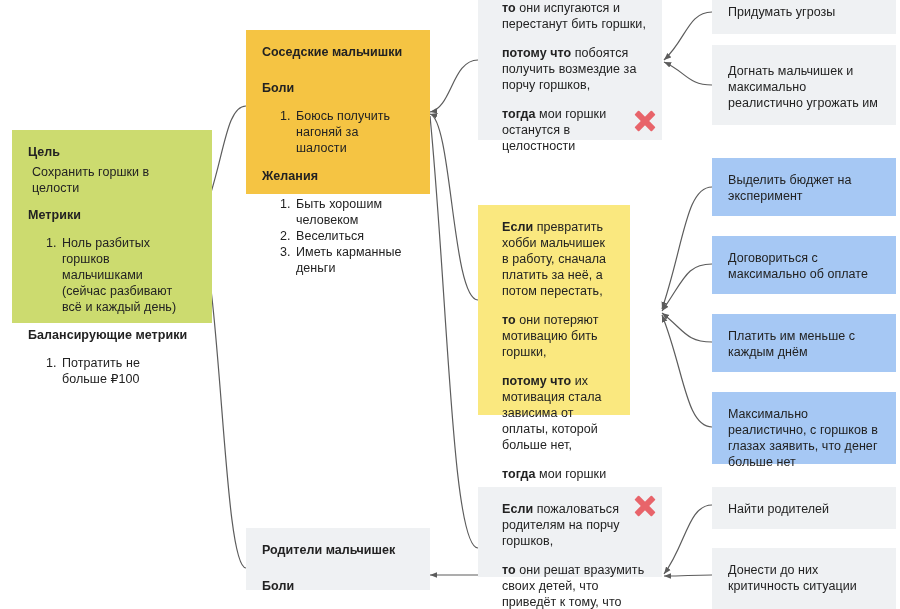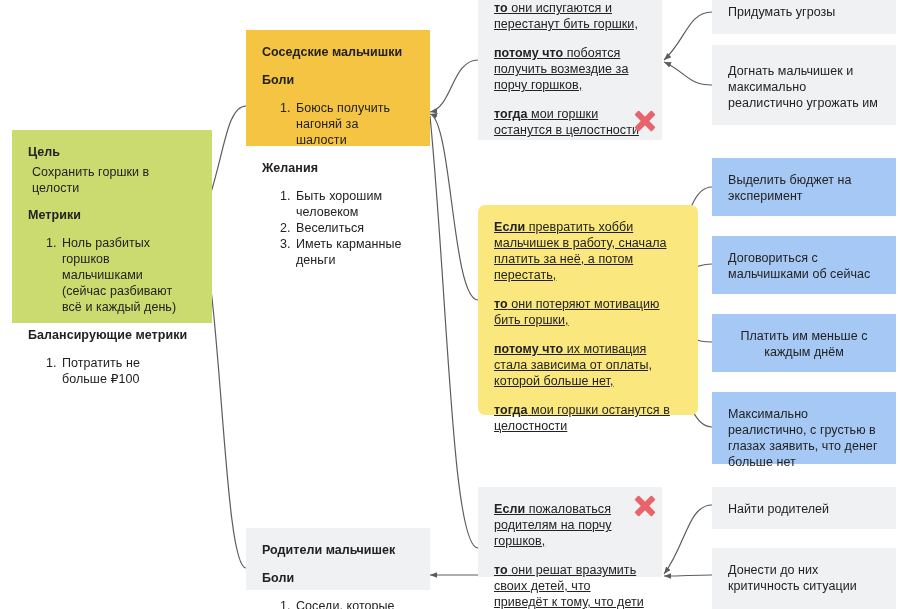--- a/index.html
+++ b/index.html
@@ -45,35 +45,35 @@
   .node.blue   { background: #a6c8f4; }
 
   .node .title {
     font-weight: bold;
     margin: 0 0 2px 0;
   }
   .node .sub {
     font-weight: bold;
     margin: 11px 0 1px 0;
   }
-  .node .sub.first { margin-top: 12px; }
+  .node .sub.first { margin-top: 20px; }
   .node p.plain {
     margin: 4px;
   }
   .node ol {
     margin: 12px;
     padding-left: 20px;
   }
   .node ol li {
     margin: 0;
     padding-left: 2px;
   }
   .node ol li::marker { color: #222; }
 
-  .stmt { margin: 0 0 13px 0; text-decoration: underline; }
+  .stmt { margin: 0 0 13px 8px; }
   .stmt:last-child { margin-bottom: 0; }
   .stmt b { font-weight: bold; }
 
   .plainbox {
     padding: 14px 16px;
   }
 
   .cross {
     position: absolute;
     width: 26px;
@@ -133,21 +133,21 @@
     <div class="sub">Метрики</div>
     <ol>
       <li>Ноль разбитых горшков мальчишками (сейчас разбивают всё и каждый день)</li>
     </ol>
     <div class="sub">Балансирующие метрики</div>
     <ol>
       <li>Потратить не больше ₽100</li>
     </ol>
   </div>
 
-  <div class="node orange" style="left:246px; top:30px; width:184px; height:116px;">
+  <div class="node orange" style="left:246px; top:30px; width:184px; height:164px;">
     <div class="title">Соседские мальчишки</div>
     <div class="sub first">Боли</div>
     <ol>
       <li>Боюсь получить нагоняй за шалости</li>
     </ol>
     <div class="sub">Желания</div>
     <ol>
       <li>Быть хорошим человеком</li>
       <li>Веселиться</li>
       <li>Иметь карманные деньги</li>
@@ -168,21 +168,21 @@
     </p>
     <p class="stmt">
       <b>потому что</b><span> побоятся получить возмездие за порчу горшков,</span>
     </p>
     <p class="stmt">
       <b>тогда</b><span> мои горшки останутся в целостности</span>
     </p>
   </div>
   <div class="cross" style="left:632px; top:108px;"></div>
 
-  <div class="node yellow" style="left:478px; top:205px; width:220px; height:210px;border-radius:7px;">
+  <div class="node yellow" style="left:478px; top:205px; width:152px; height:210px;">
     <p class="stmt">
       <b>Если</b><span> превратить хобби мальчишек в работу, сначала платить за неё, а потом перестать,</span>
     </p>
     <p class="stmt">
       <b>то</b><span> они потеряют мотивацию бить горшки,</span>
     </p>
     <p class="stmt">
       <b>потому что</b><span> их мотивация стала зависима от оплаты, которой больше нет,</span>
     </p>
     <p class="stmt">
@@ -204,27 +204,27 @@
     <span>Придумать угрозы</span>
   </div>
   <div class="node gray plainbox" style="left:712px; top:45px; width:184px; height:80px; padding-top:18px;">
     <span>Догнать мальчишек и максимально реалистично угрожать им</span>
   </div>
 
   <div class="node blue plainbox" style="left:712px; top:158px; width:184px; height:58px; padding-top:14px;">
     <span>Выделить бюджет на эксперимент</span>
   </div>
   <div class="node blue plainbox" style="left:712px; top:236px; width:184px; height:58px; padding-top:14px;">
-    <span>Договориться с мальчишками об сейчас</span>
-  </div>
-  <div class="node blue plainbox" style="left:712px; top:314px; width:184px; height:58px; padding-top:14px;text-align:center;">
+    <span>Договориться с максимально об оплате</span>
+  </div>
+  <div class="node blue plainbox" style="left:712px; top:314px; width:184px; height:58px; padding-top:14px;">
     <span>Платить им меньше с каждым днём</span>
   </div>
   <div class="node blue plainbox" style="left:712px; top:392px; width:184px; height:72px; padding-top:14px;">
-    <span>Максимально реалистично, с грустью в глазах заявить, что денег больше нет</span>
+    <span>Максимально реалистично, с горшков в глазах заявить, что денег больше нет</span>
   </div>
 
   <div class="node gray plainbox" style="left:712px; top:487px; width:184px; height:42px;">
     <span>Найти родителей</span>
   </div>
   <div class="node gray plainbox" style="left:712px; top:548px; width:184px; height:64px;">
     <span>Донести до них критичность ситуации</span>
   </div>
 
 </div>

